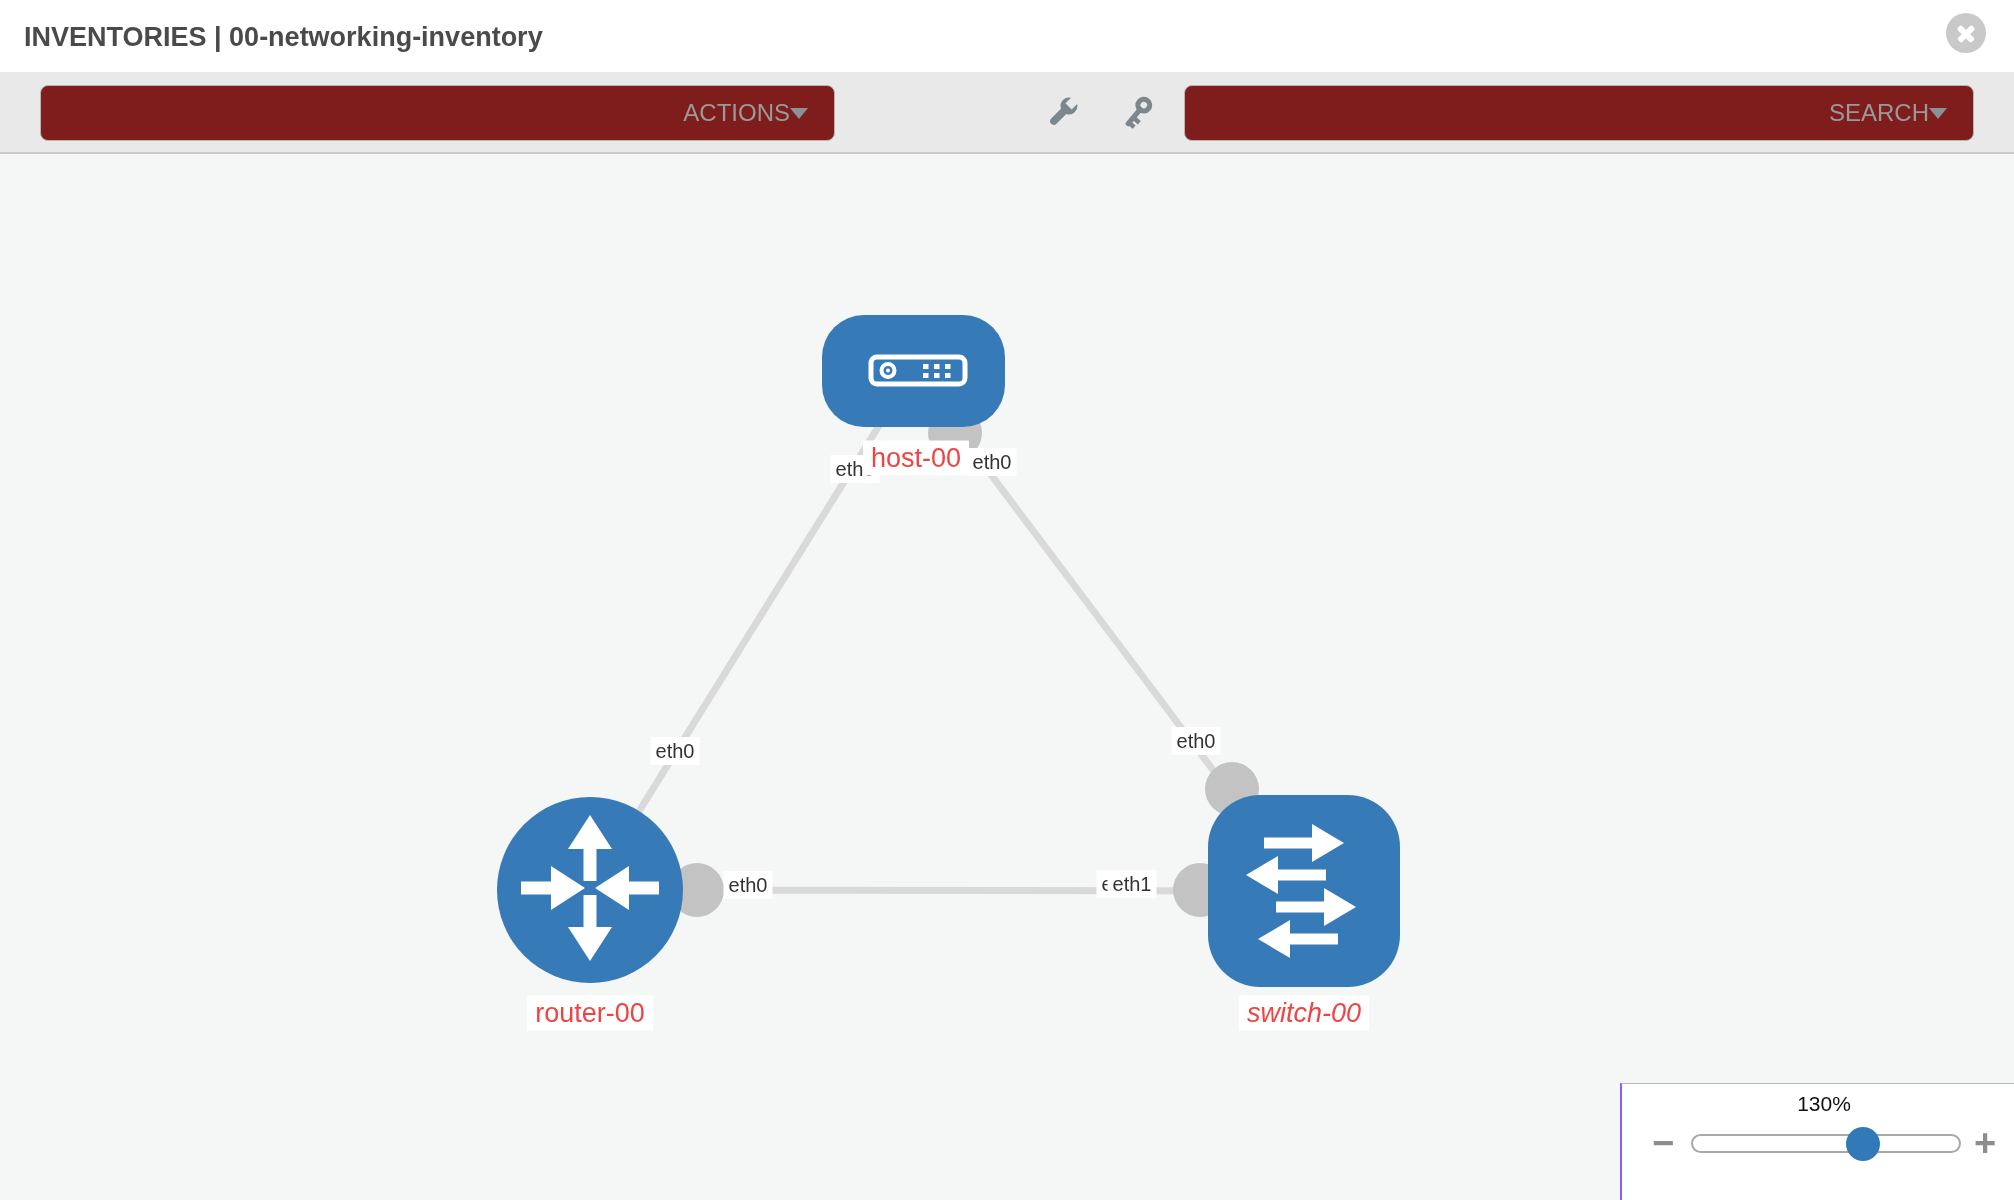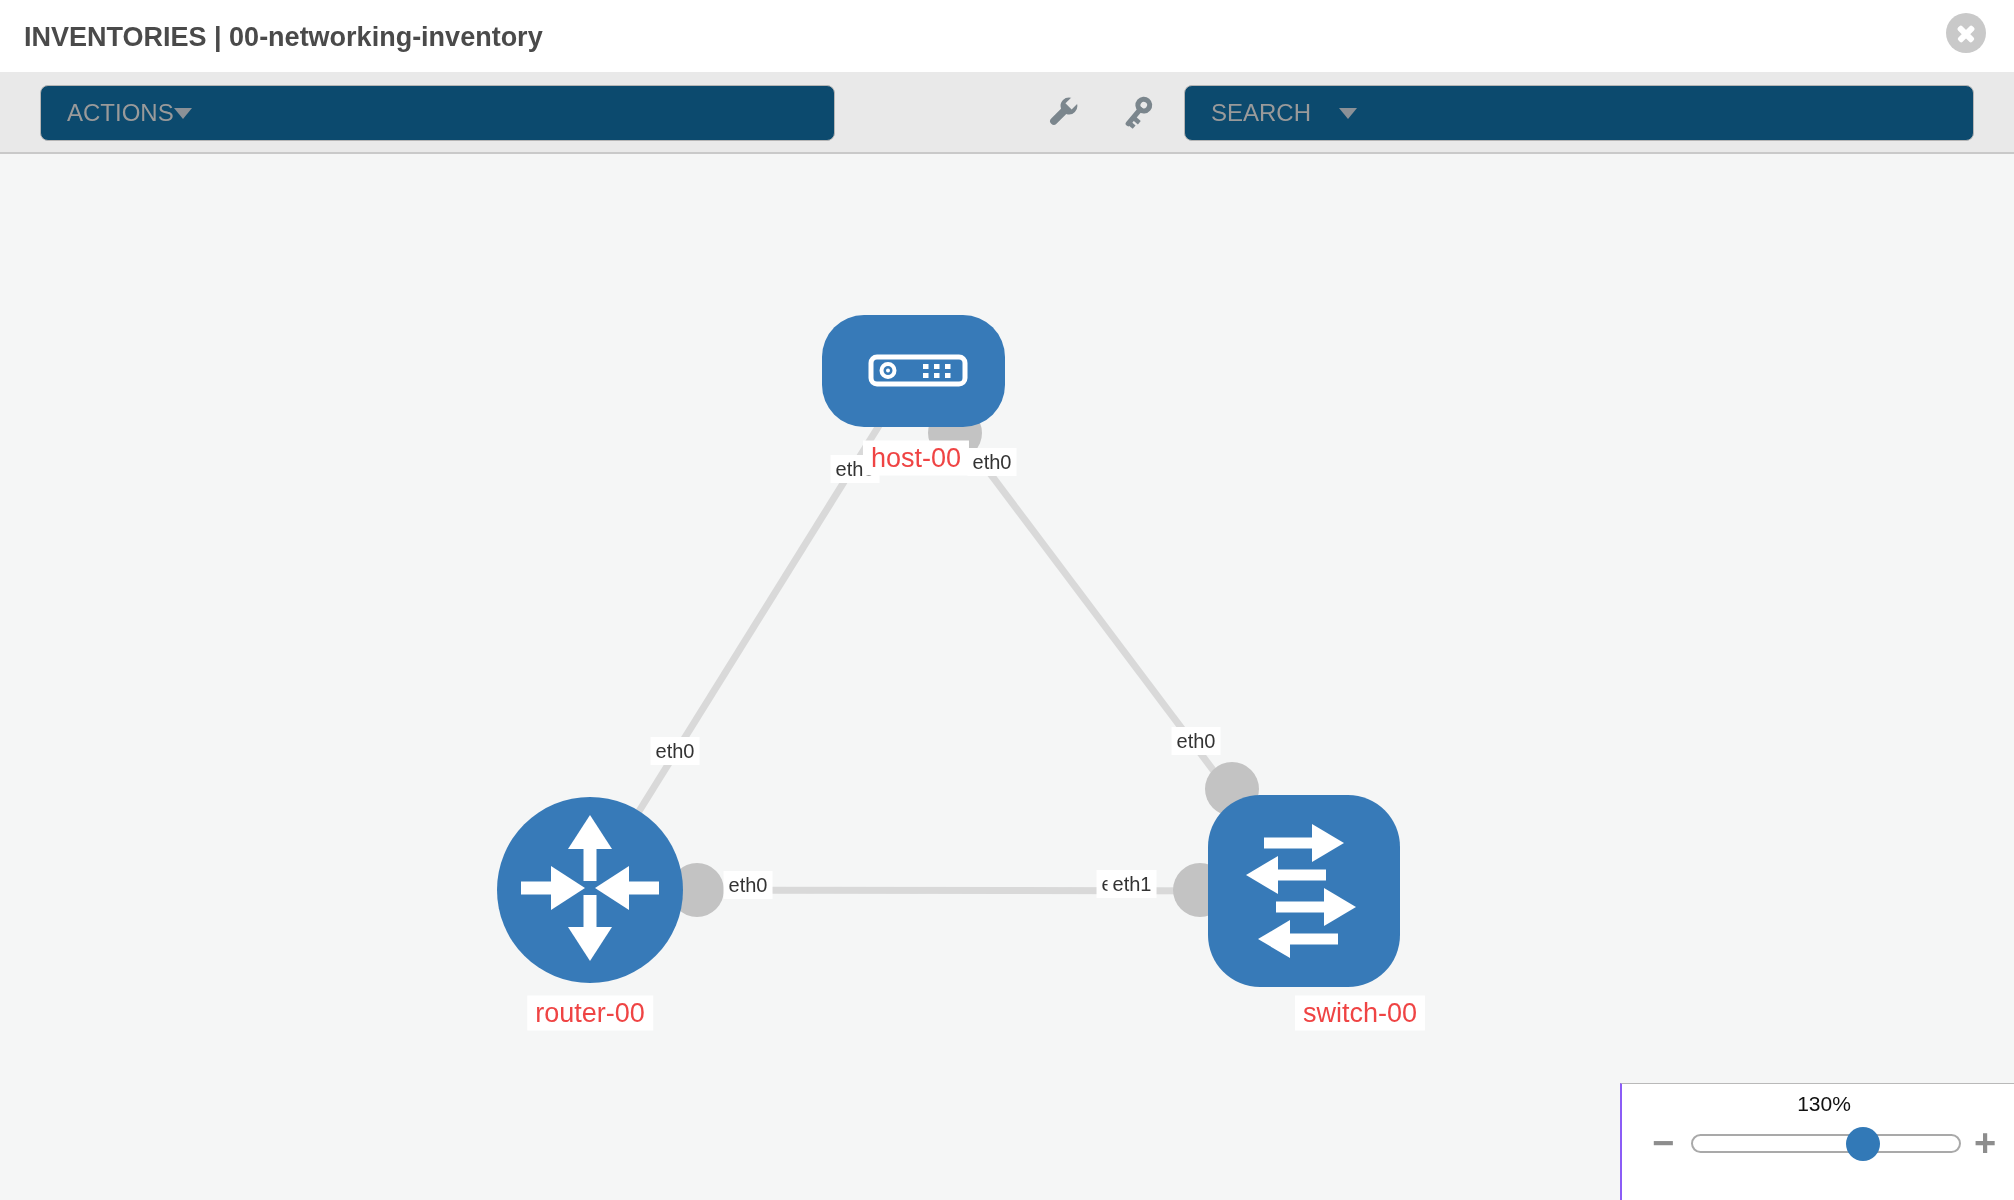--- a/index.html
+++ b/index.html
@@ -43,26 +43,26 @@
     content:"";position:absolute;left:10px;top:17.5px;width:20px;height:5.5px;background:#ffffff;border-radius:2px;
   }
   .x-circle::before{transform:rotate(45deg);}
   .x-circle::after{transform:rotate(-45deg);}
   
   .toolbar{
     position:absolute;left:0;top:72px;width:2014px;height:80px;background:#e9e9e9;
     border-bottom:2px solid #c9c9c9;z-index:3;
   }
   .select{
-    position:absolute;top:13px;height:56px;background:#0c4a6e;border:1px solid #b5b5b5;border-radius:8px;
-    box-sizing:border-box;display:flex;align-items:center;justify-content:flex-start;
+    position:absolute;top:13px;height:56px;background:#7f1d1d;border:1px solid #b5b5b5;border-radius:8px;
+    box-sizing:border-box;display:flex;align-items:center;justify-content:flex-end;
     padding:0 26px;color:#9a9a9a;font-size:24px;cursor:pointer;
   }
   .select.actions{left:40px;width:795px;}
-  .select.search{left:1184px;width:790px;gap:28px;}
+  .select.search{left:1184px;width:790px;}
   .caret{
     width:0;height:0;border-left:9px solid transparent;border-right:9px solid transparent;
     border-top:11px solid #8b9197;
   }
   .tool{position:absolute;top:22px;width:36px;height:36px;cursor:pointer;}
   .tool.wrench{left:1045px;}
   .tool.key{left:1120px;}
   
   .zoom-panel{
     position:absolute;right:0;bottom:0;width:392px;height:116px;background:#ffffff;
@@ -148,21 +148,21 @@
   <div id="labels-layer">
       <div class="iflabel" style="left: 855px; top: 469px;">eth0</div>
       <div class="iflabel" style="left: 992px; top: 462px;">eth0</div>
       <div class="iflabel" style="left: 675px; top: 751px;">eth0</div>
       <div class="iflabel" style="left: 1196px; top: 741px;">eth0</div>
       <div class="iflabel" style="left: 748px; top: 885px;">eth0</div>
       <div class="iflabel" style="left: 1121px; top: 884px;">eth0</div>
       <div class="iflabel" style="left: 1132px; top: 884px;">eth1</div>
       <div class="namelabel" style="left: 916px; top: 458px;">host-00</div>
       <div class="namelabel" style="left: 590px; top: 1013px; text-align: center;">router-00</div>
-      <div class="namelabel" style="left: 1360px; top: 1013px;">switch-00</div>
+      <div class="namelabel" style="left: 1304px; top: 1013px; font-style: italic;">switch-00</div>
     </div>
 
   <div class="zoom-panel">
     <div class="zoom-level">130%</div>
     <span class="zbtn minus">−</span>
     <div class="ztrack"></div>
     <div class="zknob"></div>
     <span class="zbtn plus">+</span>
   </div>
 </div>

